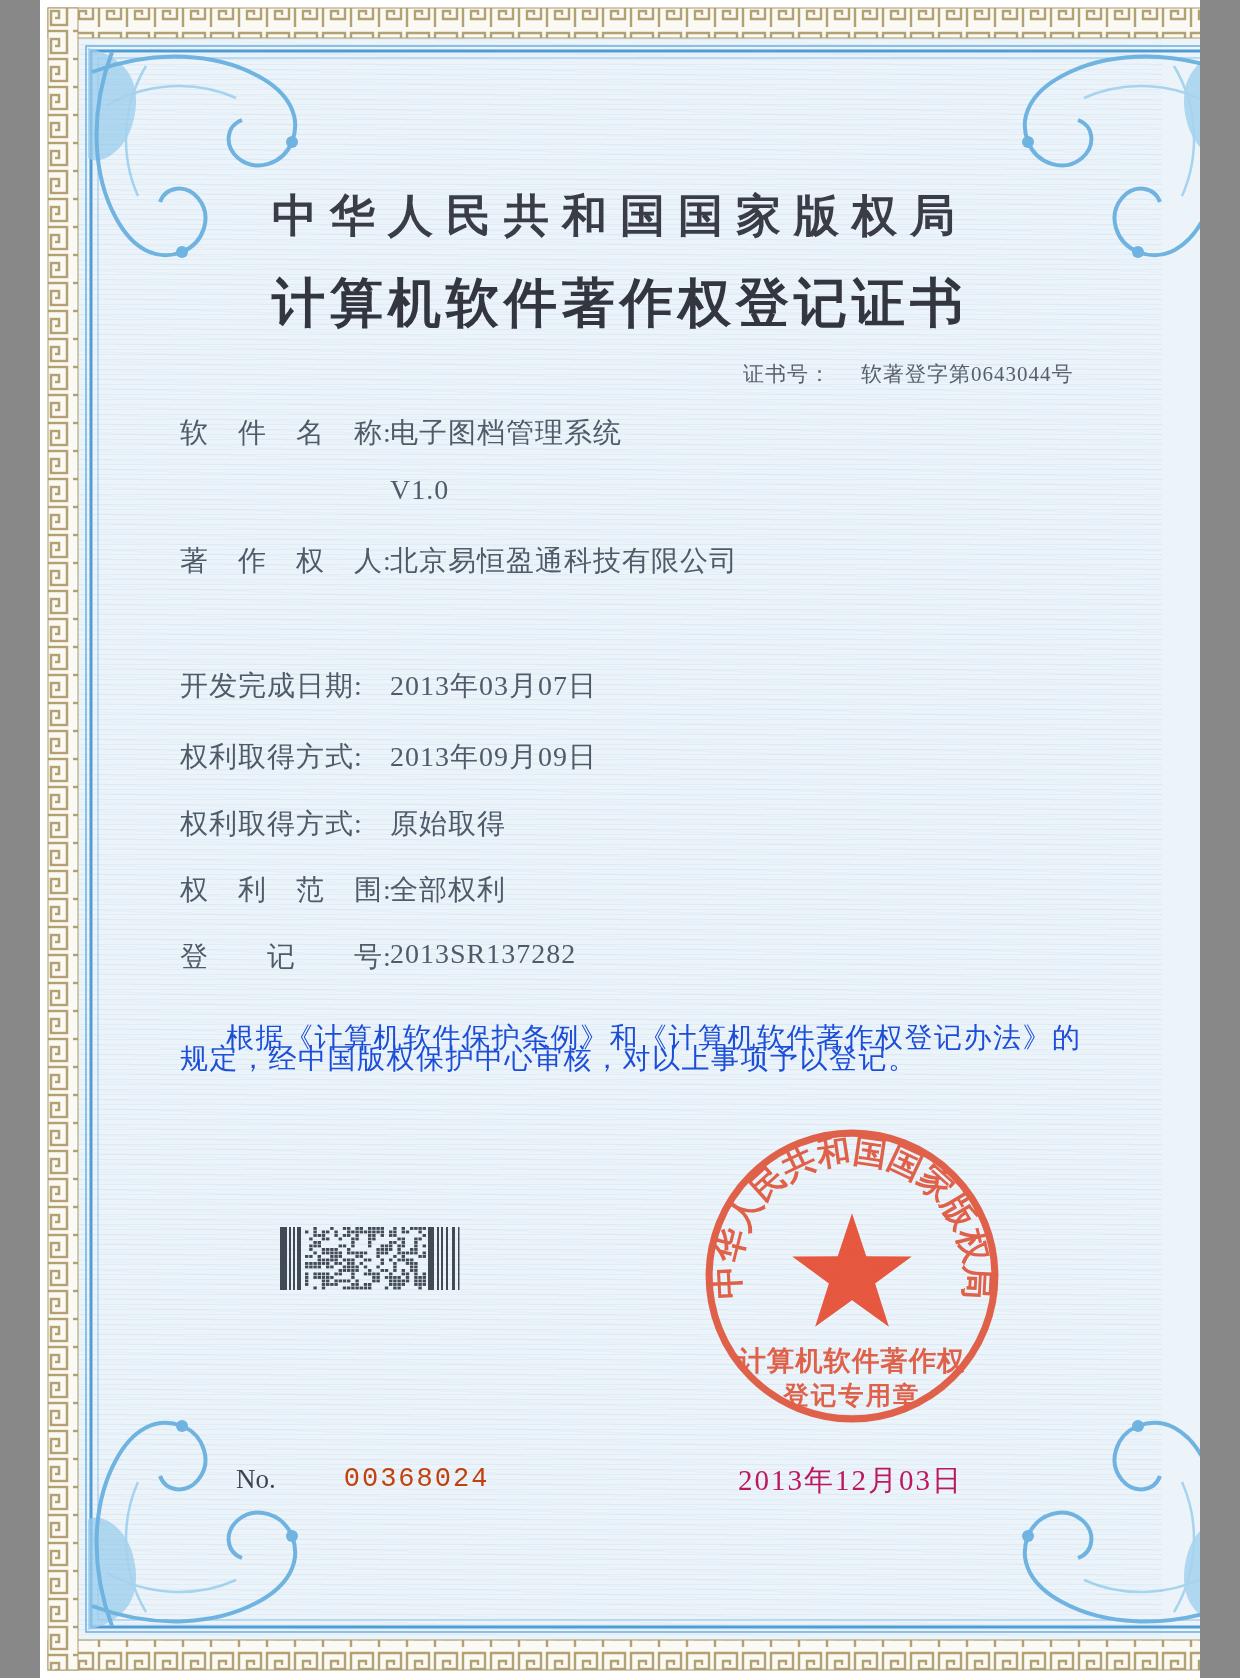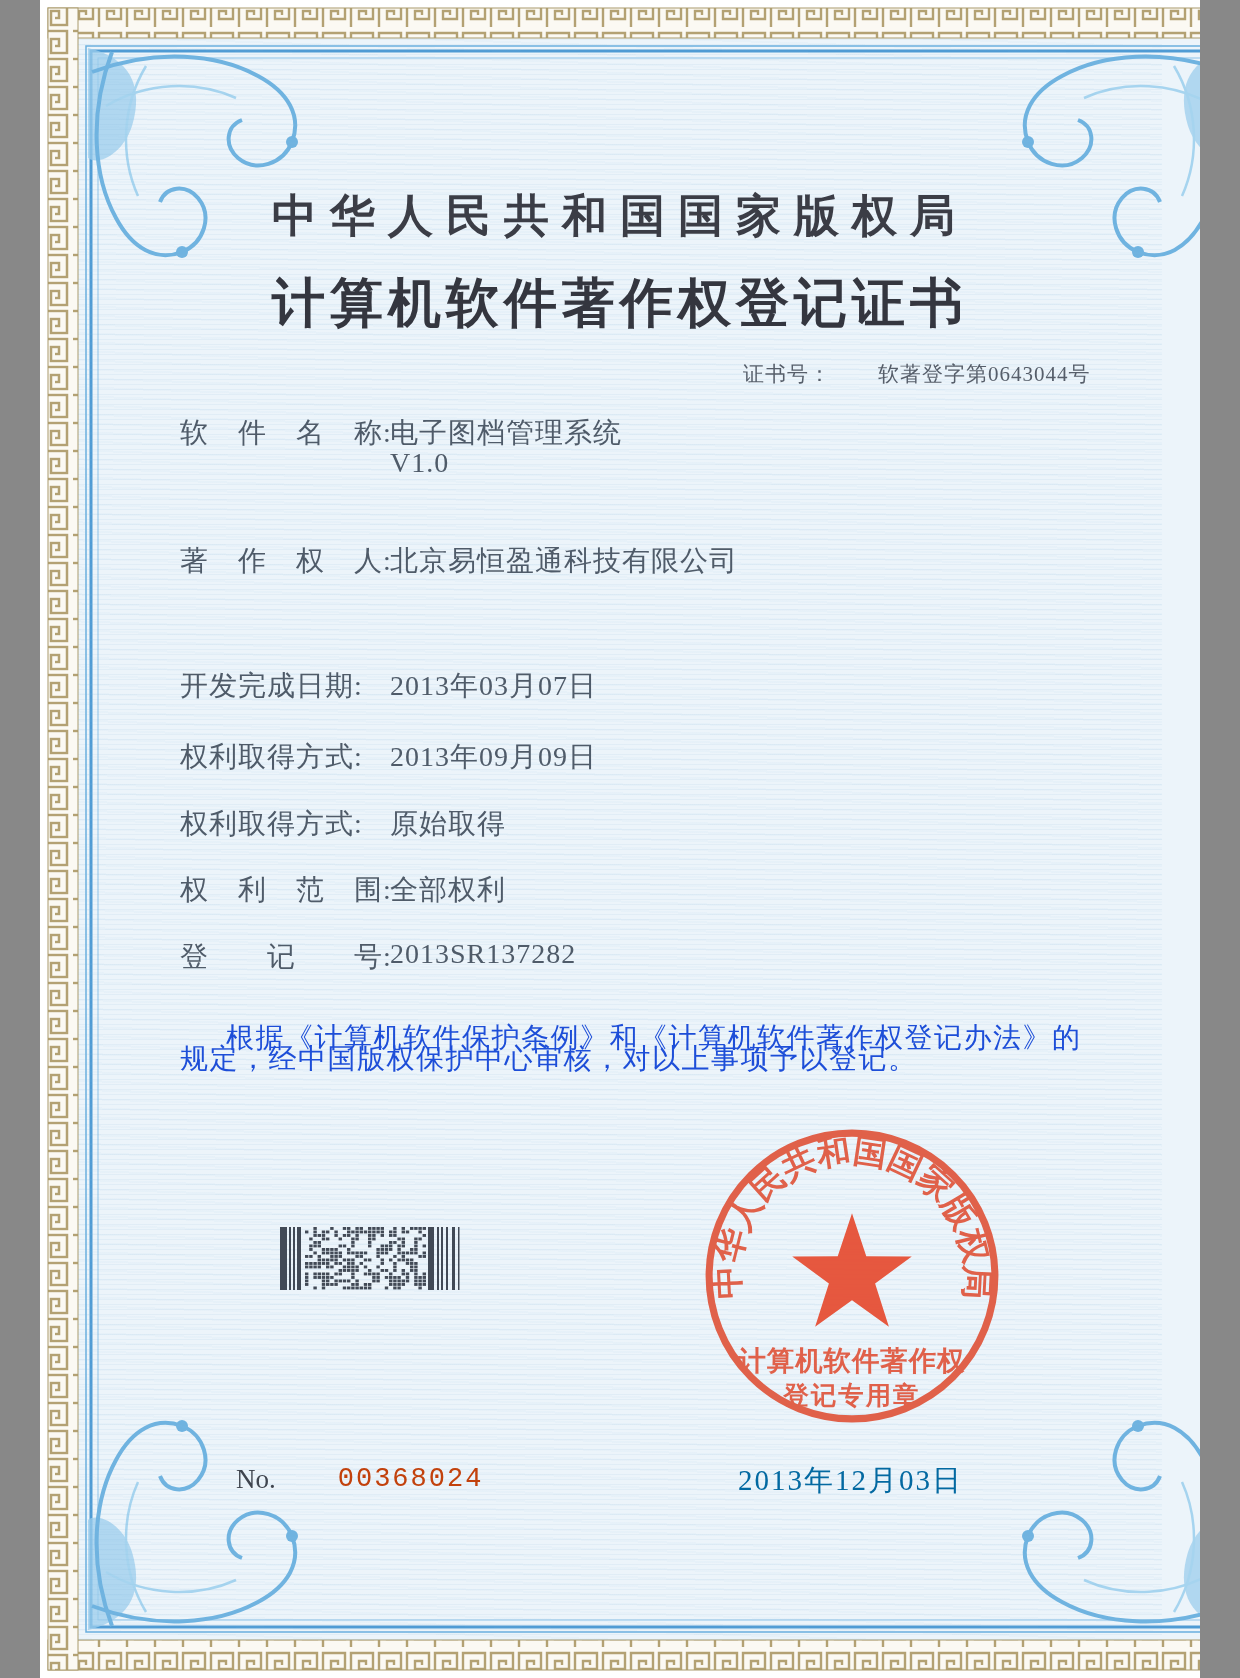--- a/index.html
+++ b/index.html
@@ -21,36 +21,36 @@
   .authority {
     top:186px; left:0; width:100%; text-align:center;
     font-size:45px; font-weight:bold; color:#3b3d46; letter-spacing:13px;
   }
   .cert-title {
     top:268px; left:0; width:100%; text-align:center;
     font-size:53px; font-weight:bold; color:#34363f; letter-spacing:5px;
   }
   .cert-no {
     top:360px; left:703px; font-size:21px; color:#565e6a;
-    display:flex; gap:47px; letter-spacing:1px;
+    display:flex; gap:30px; letter-spacing:1px;
   }
   .row { font-size:28px; color:#4f5b69; letter-spacing:1px; }
   .row .lbl { position:absolute; left:140px; white-space:nowrap; }
   .row .val { position:absolute; left:350px; white-space:nowrap; }
-  .r1 { top:414px; } .r1b { top:447px;text-align:right; } .r2 { top:542px; }
+  .r1 { top:414px; } .r1b { top:474px;text-align:right; } .r2 { top:542px; }
   .r3 { top:667px; } .r4 { top:738px; } .r5 { top:805px; }
   .r6 { top:871px; } .r7 { top:938px; }
   .para { font-size:28px; color:#1d4ed8; letter-spacing:1.5px; white-space:nowrap; }
   .p1 { top:1019px; left:186px; }
   .p2 { top:1040px; left:140px; }
   .barcode-wrap { top:1227px; left:240px; }
   .seal-wrap { top:1124px; left:660px; width:304px; height:304px; opacity:.92; z-index:3; }
-  .footer-no { top:1464px; left:196px; font-size:27px; color:#3f454f; display:flex; gap:20px; }
+  .footer-no { top:1464px; left:196px; font-size:27px; color:#3f454f; display:flex; gap:26px; }
   .footer-no .num { font-family:"Liberation Mono", monospace; color:#c2410c; letter-spacing:2px;margin-left:42px; }
-  .footer-date { top:1461px; left:698px; font-size:29px; color:#0369a1; letter-spacing:2px; }
+  .footer-date { top:1461px; left:698px; font-size:29px; color:#be185d; letter-spacing:2px; }
 </style>
 </head>
 <body>
 
 <div class="page">
 
   <svg class="border-art" width="1240" height="1678" viewBox="0 0 1240 1678">
     <defs>
       <pattern id="fretH" width="28" height="30" patternUnits="userSpaceOnUse">
         <rect width="28" height="30" fill="#fbf9f3"></rect>

